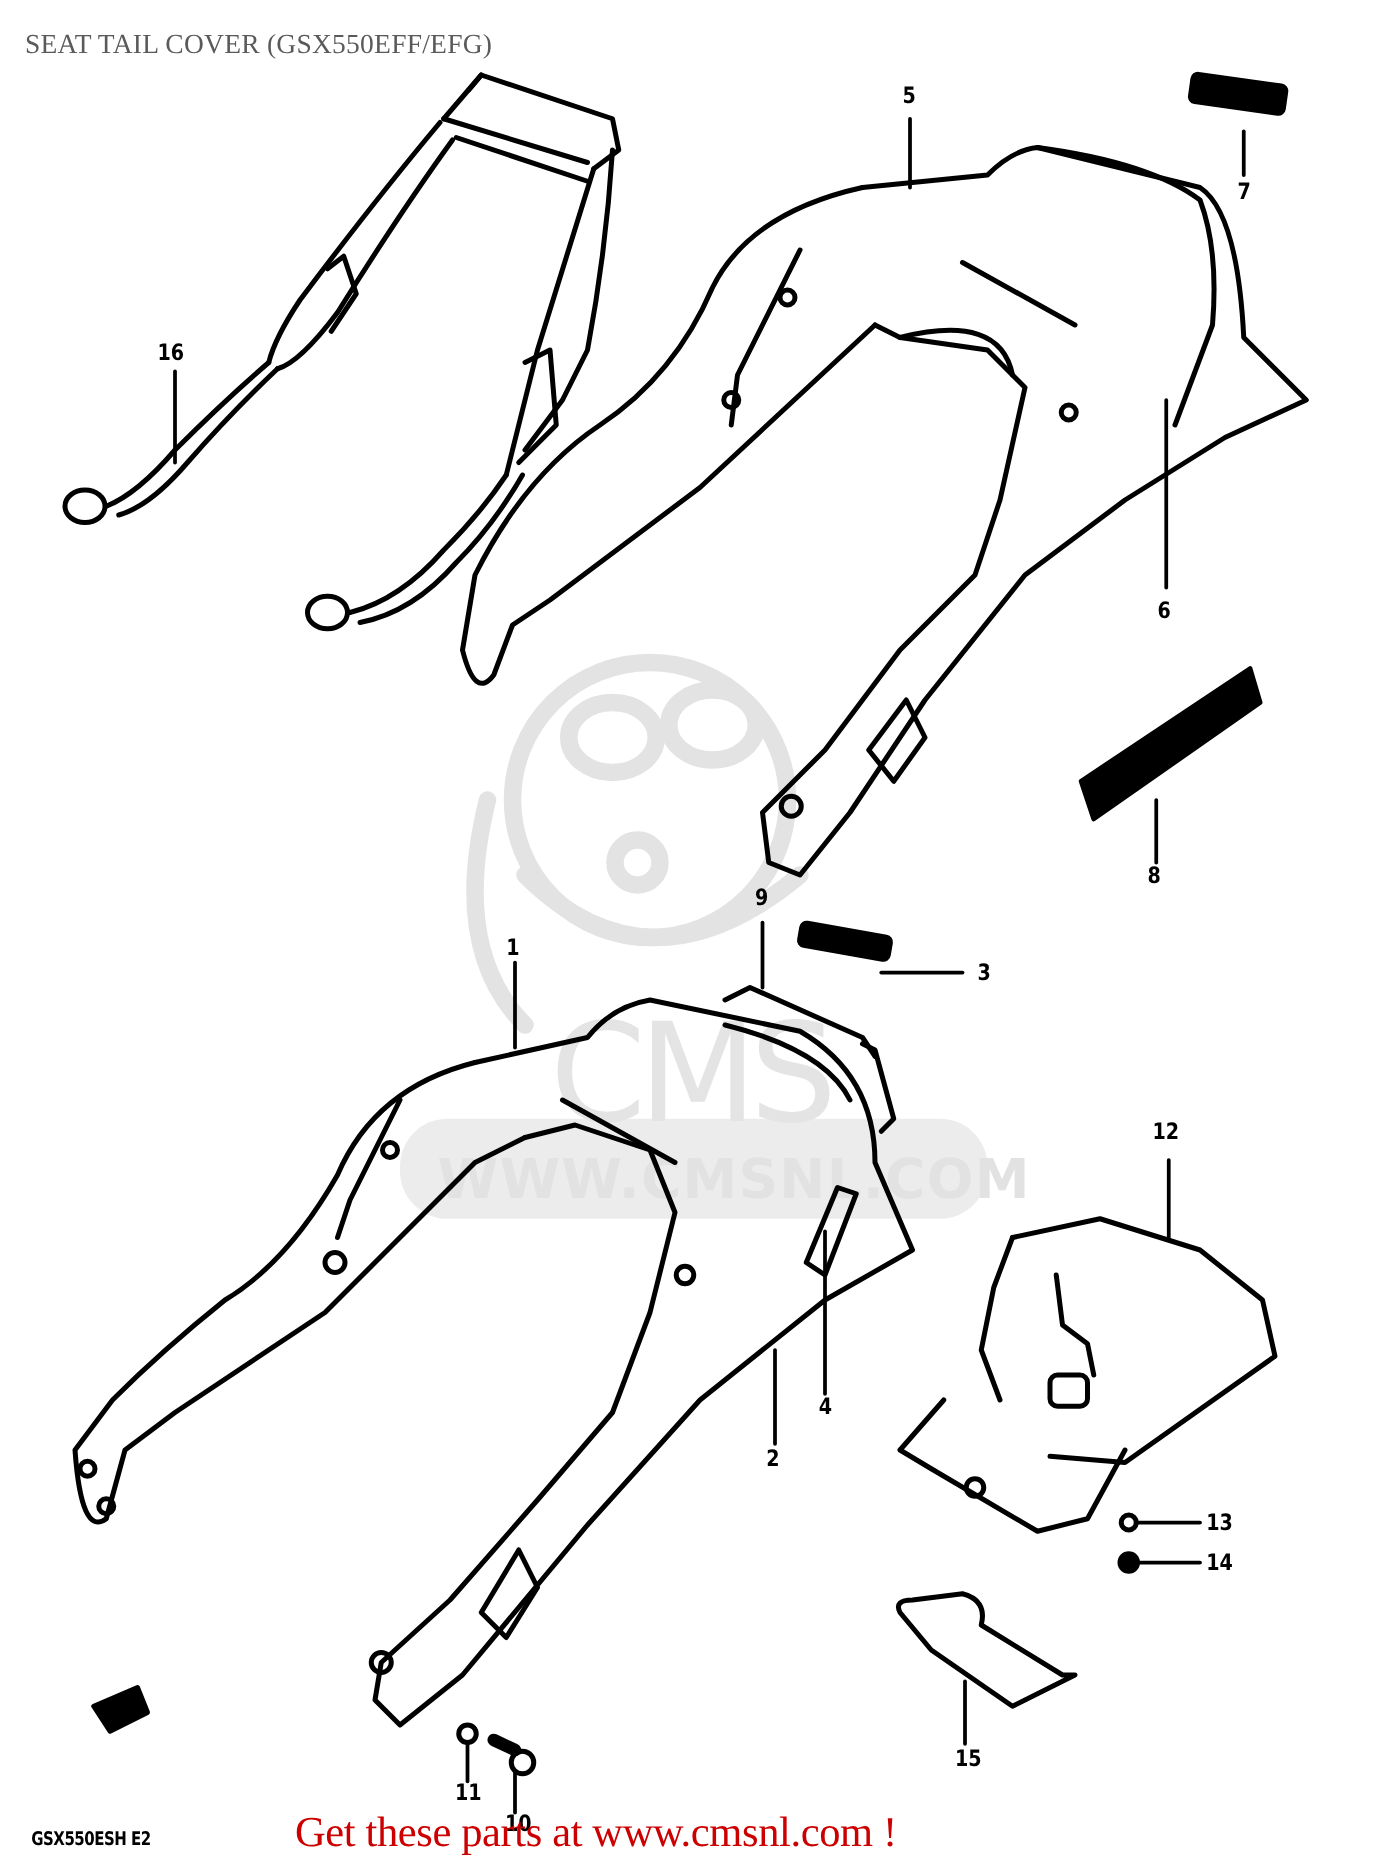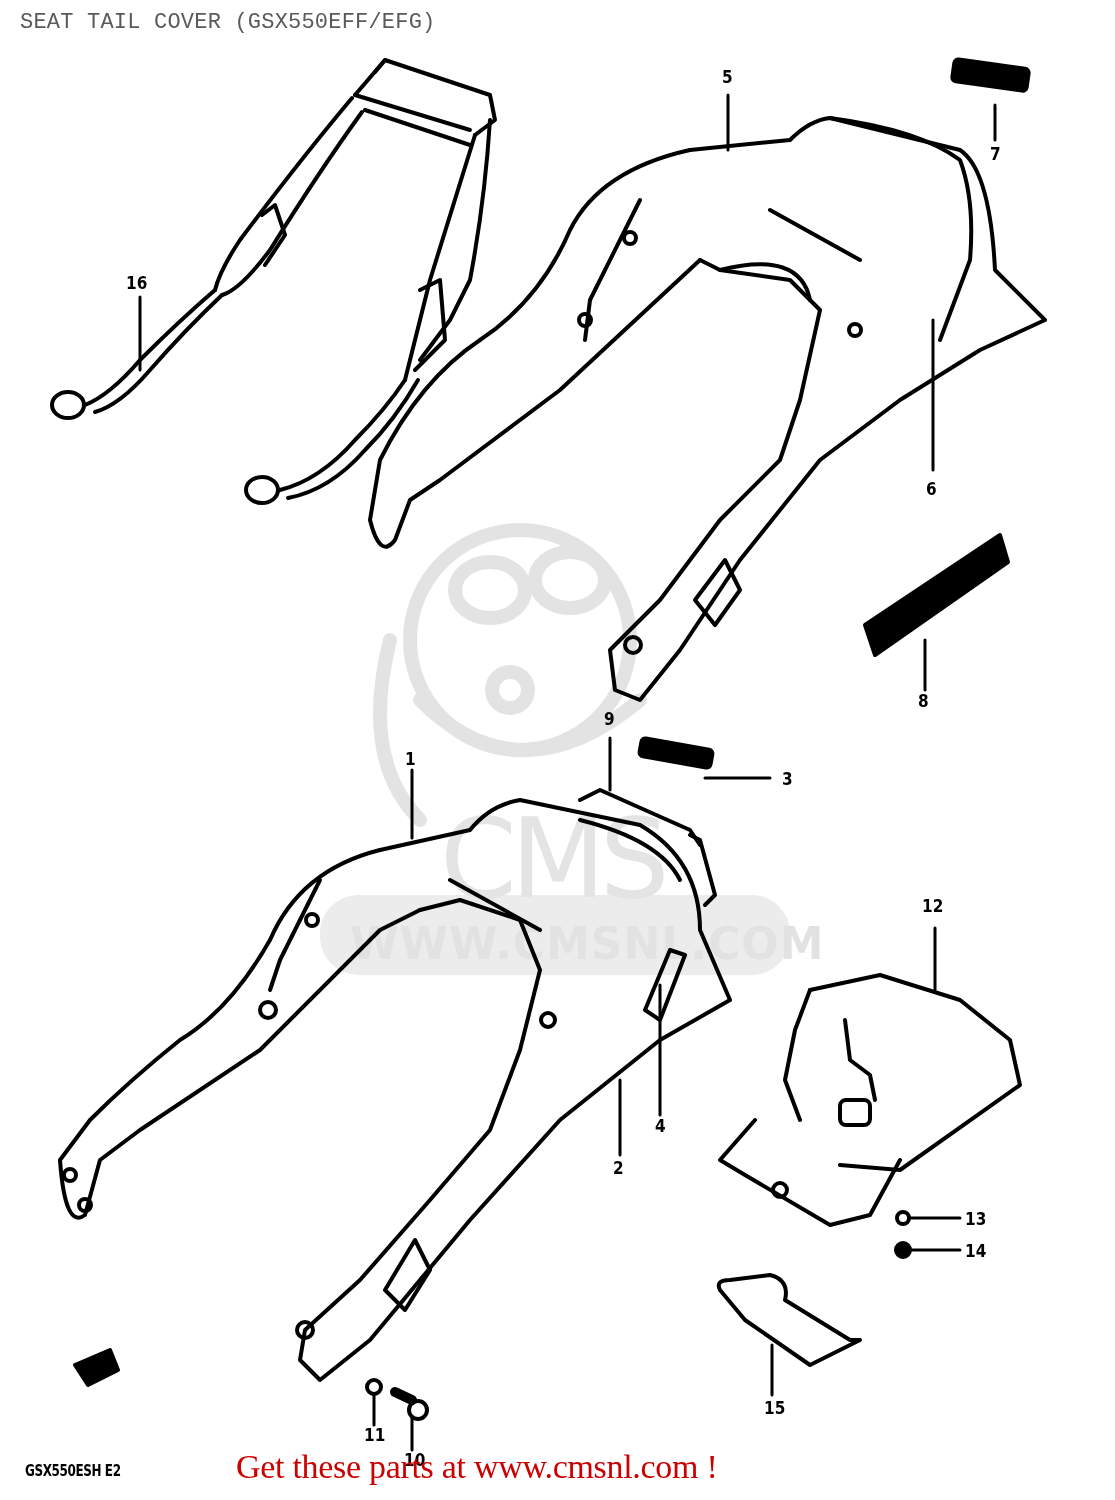--- a/index.html
+++ b/index.html
@@ -1,17 +1,17 @@
 <!DOCTYPE html>
 <html><head>
   <meta charset="utf-8">
   <style>
     html, body { margin: 0; padding: 0; background: #ffffff; }
     body { width: 1115px; height: 1500px; position: relative; overflow: hidden; font-family: "DejaVu Sans", sans-serif; }
-    .title { position: absolute; left: 20px; top: 10px; font-family: Liberation Mono, monospace; font-size: 22px; color: #5a5a5a; letter-spacing: 0.2px; white-space: nowrap; }
+    .title { position: absolute; left: 20px; top: 22px; font-family: Liberation Serif, serif; font-size: 22px; color: #5a5a5a; letter-spacing: 0.2px; white-space: nowrap; }
     .diagram { position: absolute; left: 0; top: 0; width: 1115px; height: 1500px; }
     .callout { position: absolute; font-family: "DejaVu Sans", sans-serif; font-weight: bold; font-size: 18px; color: #000; transform: scaleX(0.85); transform-origin: left top; }
     .footer-code { position: absolute; left: 25px; top: 1462px; font-family: "DejaVu Sans", sans-serif; font-weight: bold; font-size: 15px; color: #000; transform: scaleX(0.8); transform-origin: left top; letter-spacing: -0.5px; }
     .footer-link { position: absolute; left: 200px; top: 1448px; font-family: Liberation Serif, serif; font-size: 34px; color: #cc0000; white-space: nowrap; letter-spacing: -0.3px; margin-left: 36px; }
     .wm-text { position: absolute; left: 350px; top: 918px; font-family: "DejaVu Sans", sans-serif; font-weight: bold; font-size: 44px; color: #e2e2e2; letter-spacing: 1px; }
     .wm-cms { position: absolute; left: 440px; top: 795px; font-family: "DejaVu Sans", sans-serif; font-weight: normal; font-size: 110px; color: #e4e4e4; letter-spacing: -6px; }
   </style>
 </head>
 <body>
 

